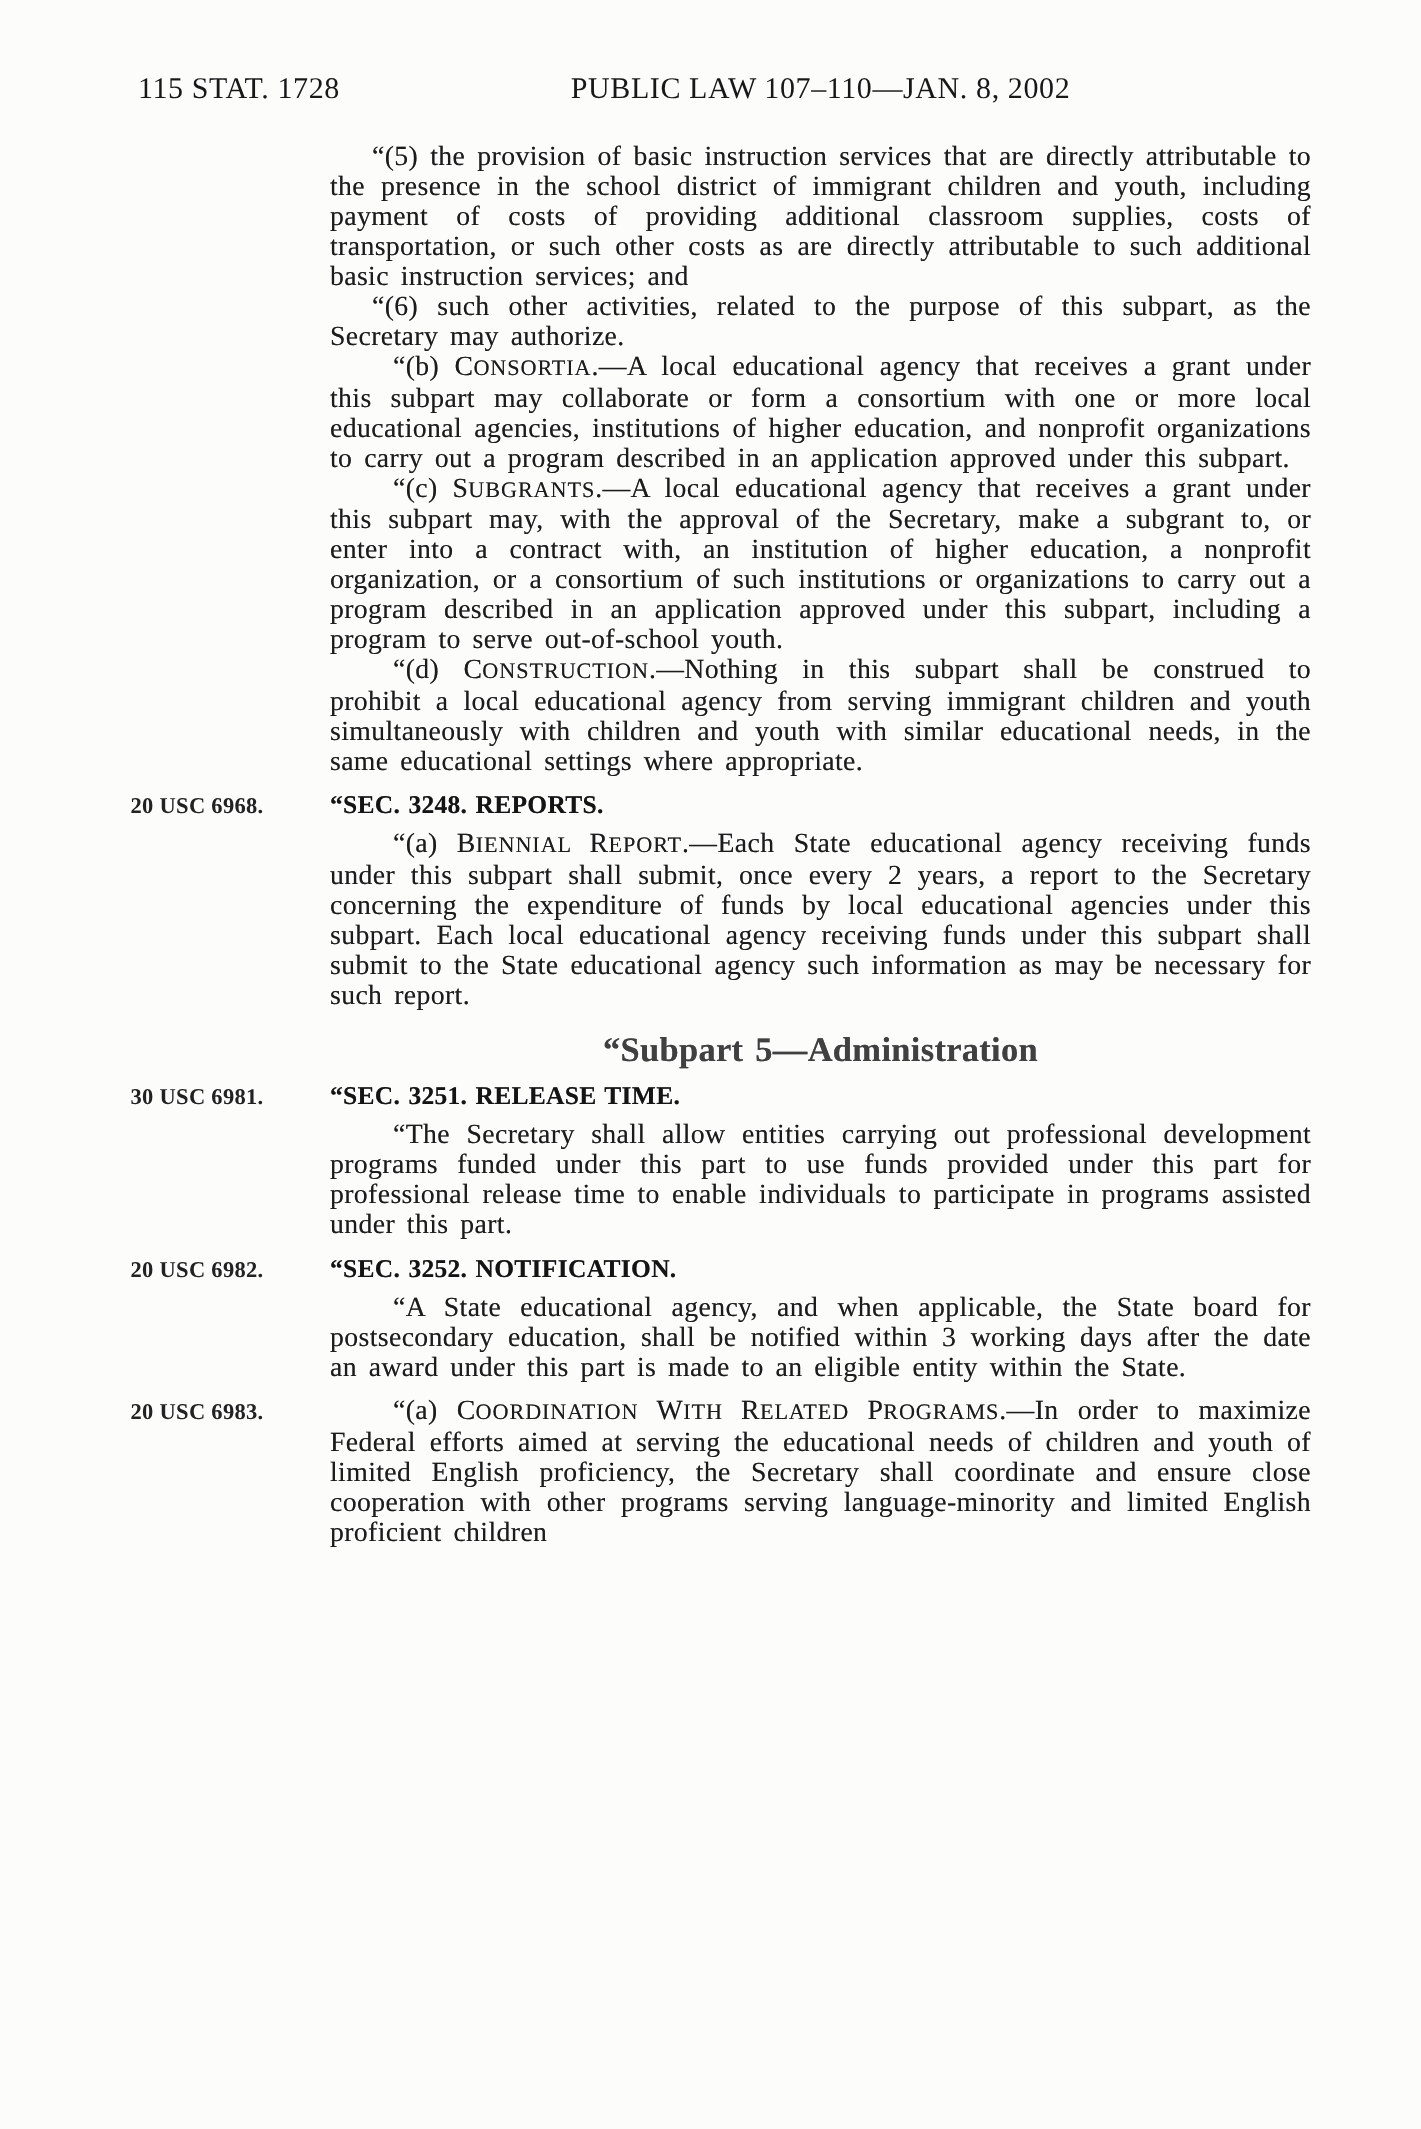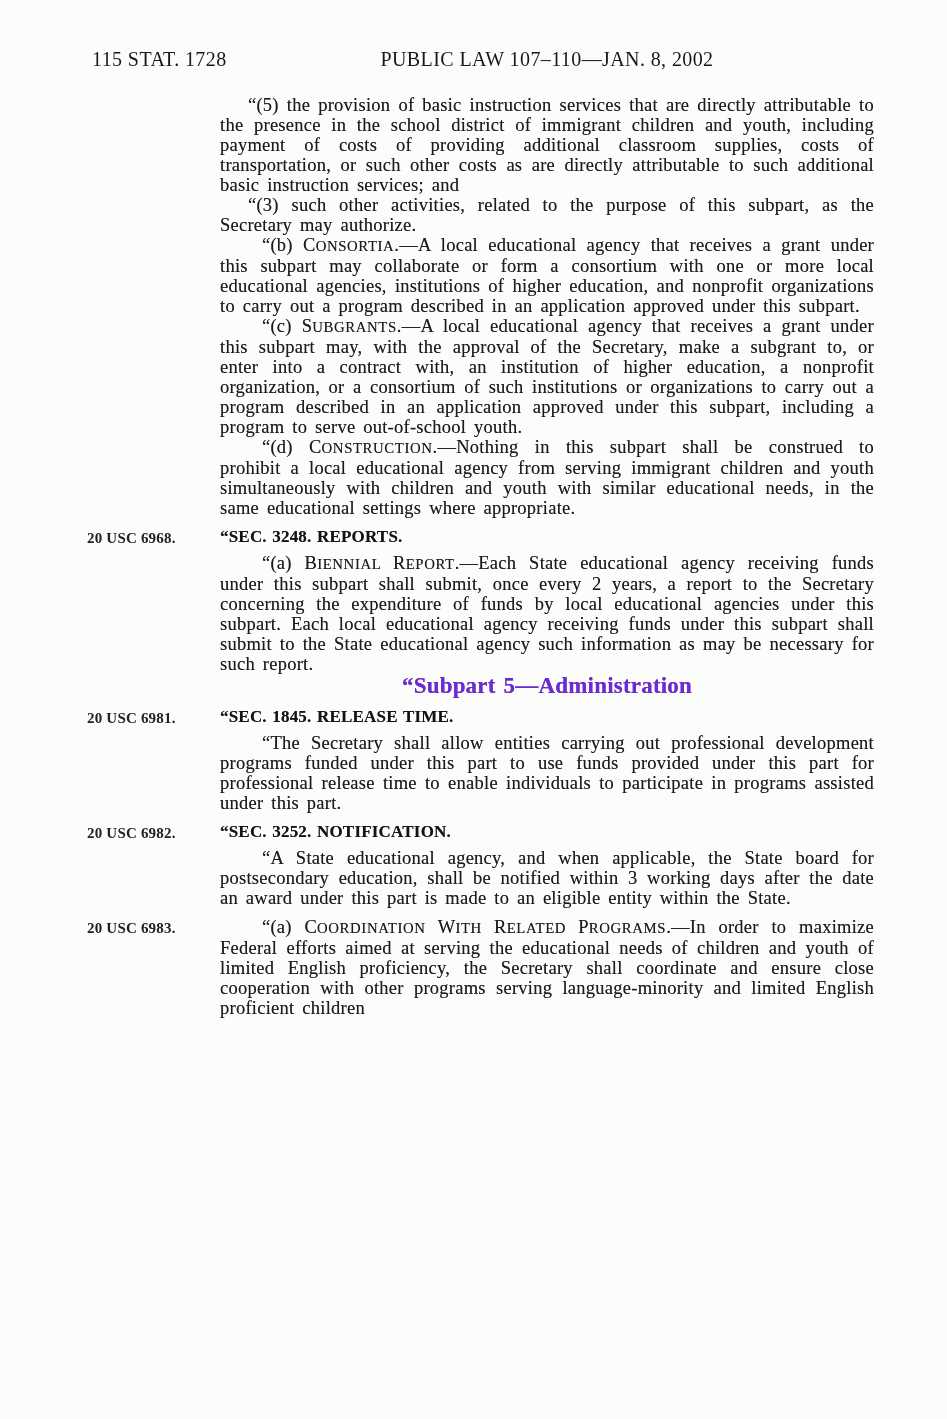--- a/index.html
+++ b/index.html
@@ -59,47 +59,47 @@
     width: 128px;
     font-weight: 700;
     font-size: 15px;
     letter-spacing: 0.2px;
     word-spacing: 0;
     color: #222;
     text-shadow: none;
     white-space: nowrap;
   }
   .subpart-heading {
-    margin: 2px 0 11px 0;
+    margin: 16px 0 11px 0;
     text-align: center;
     font-weight: 700;
     font-size: 23px;
     letter-spacing: 0.2px;
     word-spacing: 2px;
     text-indent: 0;
-    color: #6d28d9;
+    color: #404040;
   }
 </style>
 </head>
 <body>
 
 <div class="page">
   <div class="header-row">
     <span class="stat-number">115 STAT. 1728</span>
     <span class="law-title">PUBLIC LAW 107–110—JAN. 8, 2002</span>
   </div>
   <div class="content">
       <p class="item"><span>“(5) the provision of basic instruction services that are directly attributable to the presence in the school district of immigrant children and youth, including payment of costs of providing additional classroom supplies, costs of transportation, or such other costs as are directly attributable to such additional basic instruction services; and</span></p>
-      <p class="item"><span>“(3) such other activities, related to the purpose of this subpart, as the Secretary may authorize.</span></p>
+      <p class="item"><span>“(6) such other activities, related to the purpose of this subpart, as the Secretary may authorize.</span></p>
       <p class="para"><span>“(b) C</span><span class="sc">ONSORTIA</span><span>.—A local educational agency that receives a grant under this subpart may collaborate or form a consortium with one or more local educational agencies, institutions of higher education, and nonprofit organizations to carry out a program described in an application approved under this subpart.</span></p>
       <p class="para"><span>“(c) S</span><span class="sc">UBGRANTS</span><span>.—A local educational agency that receives a grant under this subpart may, with the approval of the Secretary, make a subgrant to, or enter into a contract with, an institution of higher education, a nonprofit organization, or a consortium of such institutions or organizations to carry out a program described in an application approved under this subpart, including a program to serve out-of-school youth.</span></p>
       <p class="para"><span>“(d) C</span><span class="sc">ONSTRUCTION</span><span>.—Nothing in this subpart shall be construed to prohibit a local educational agency from serving immigrant children and youth simultaneously with children and youth with similar educational needs, in the same educational settings where appropriate.</span></p>
       <div class="sec-heading"><span class="margin-note">20 USC 6968.</span><span>“SEC. 3248. REPORTS.</span></div>
       <p class="para"><span>“(a) B</span><span class="sc">IENNIAL </span><span>R</span><span class="sc">EPORT</span><span>.—Each State educational agency receiving funds under this subpart shall submit, once every 2 years, a report to the Secretary concerning the expenditure of funds by local educational agencies under this subpart. Each local educational agency receiving funds under this subpart shall submit to the State educational agency such information as may be necessary for such report.</span></p>
       <div class="subpart-heading">“Subpart 5—Administration</div>
-      <div class="sec-heading"><span class="margin-note">20 USC 6981.</span><span>“SEC. 1845. RELEASE TIME.</span></div>
+      <div class="sec-heading"><span class="margin-note">30 USC 6981.</span><span>“SEC. 3251. RELEASE TIME.</span></div>
       <p class="para"><span>“The Secretary shall allow entities carrying out professional development programs funded under this part to use funds provided under this part for professional release time to enable individuals to participate in programs assisted under this part.</span></p>
       <div class="sec-heading"><span class="margin-note">20 USC 6982.</span><span>“SEC. 3252. NOTIFICATION.</span></div>
       <p class="para"><span>“A State educational agency, and when applicable, the State board for postsecondary education, shall be notified within 3 working days after the date an award under this part is made to an eligible entity within the State.</span></p>
       <div class="sec-heading"><span class="margin-note">20 USC 6983.</span></div>
       <p class="para"><span>“(a) C</span><span class="sc">OORDINATION </span><span>W</span><span class="sc">ITH </span><span>R</span><span class="sc">ELATED </span><span>P</span><span class="sc">ROGRAMS</span><span>.—In order to maximize Federal efforts aimed at serving the educational needs of children and youth of limited English proficiency, the Secretary shall coordinate and ensure close cooperation with other programs serving language-minority and limited English proficient children</span></p>
     </div>
 </div>
 
 </body></html>

